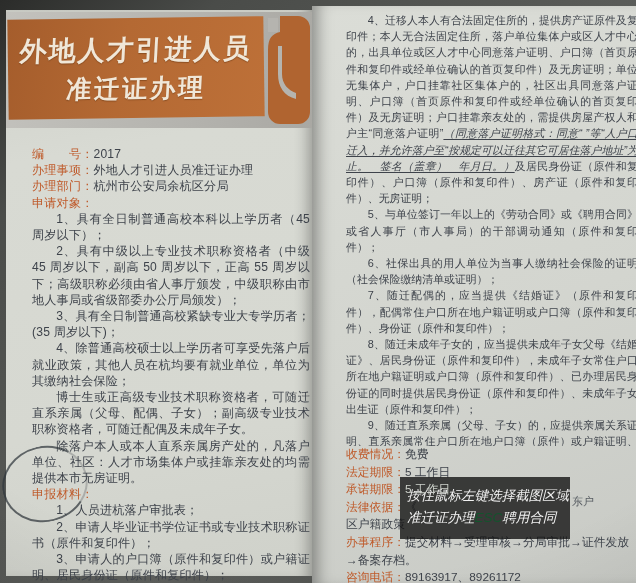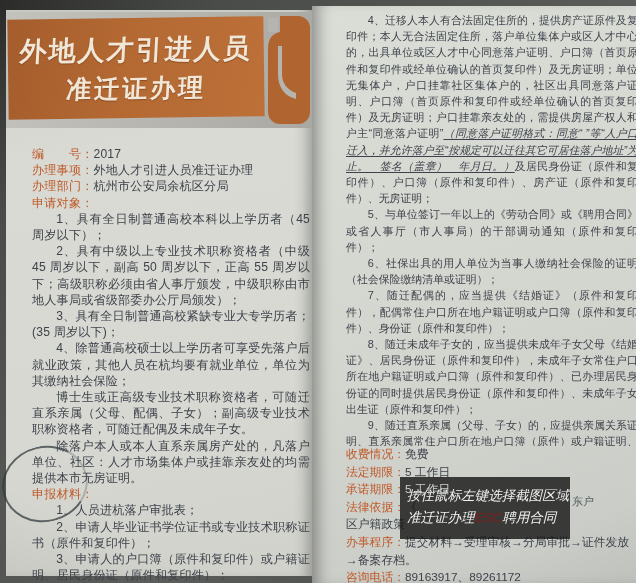--- a/index.html
+++ b/index.html
@@ -62,21 +62,21 @@
     border-right-color:rgba(48,54,60,0.25);
   }
   .tooltip{
     position:absolute;left:400px;top:477px;width:170px;height:62px;
     background:rgba(16,16,16,0.78);
     color:#f2f2f2;font-size:13.5px;line-height:22px;
     padding:8px 12px 0 7px;box-sizing:border-box;z-index:9;
     white-space:nowrap;
     font-style:italic;
   }
-  .esc{color:#7f1d1d;}
+  .esc{color:#14532d;}
   .shade{
     position:absolute;inset:0;pointer-events:none;z-index:6;
     background:radial-gradient(130% 105% at 52% 38%, rgba(0,0,0,0) 58%, rgba(0,0,0,0.17) 100%);
   }
 </style>
 </head>
 <body>
 
 <div id="photo">
 

